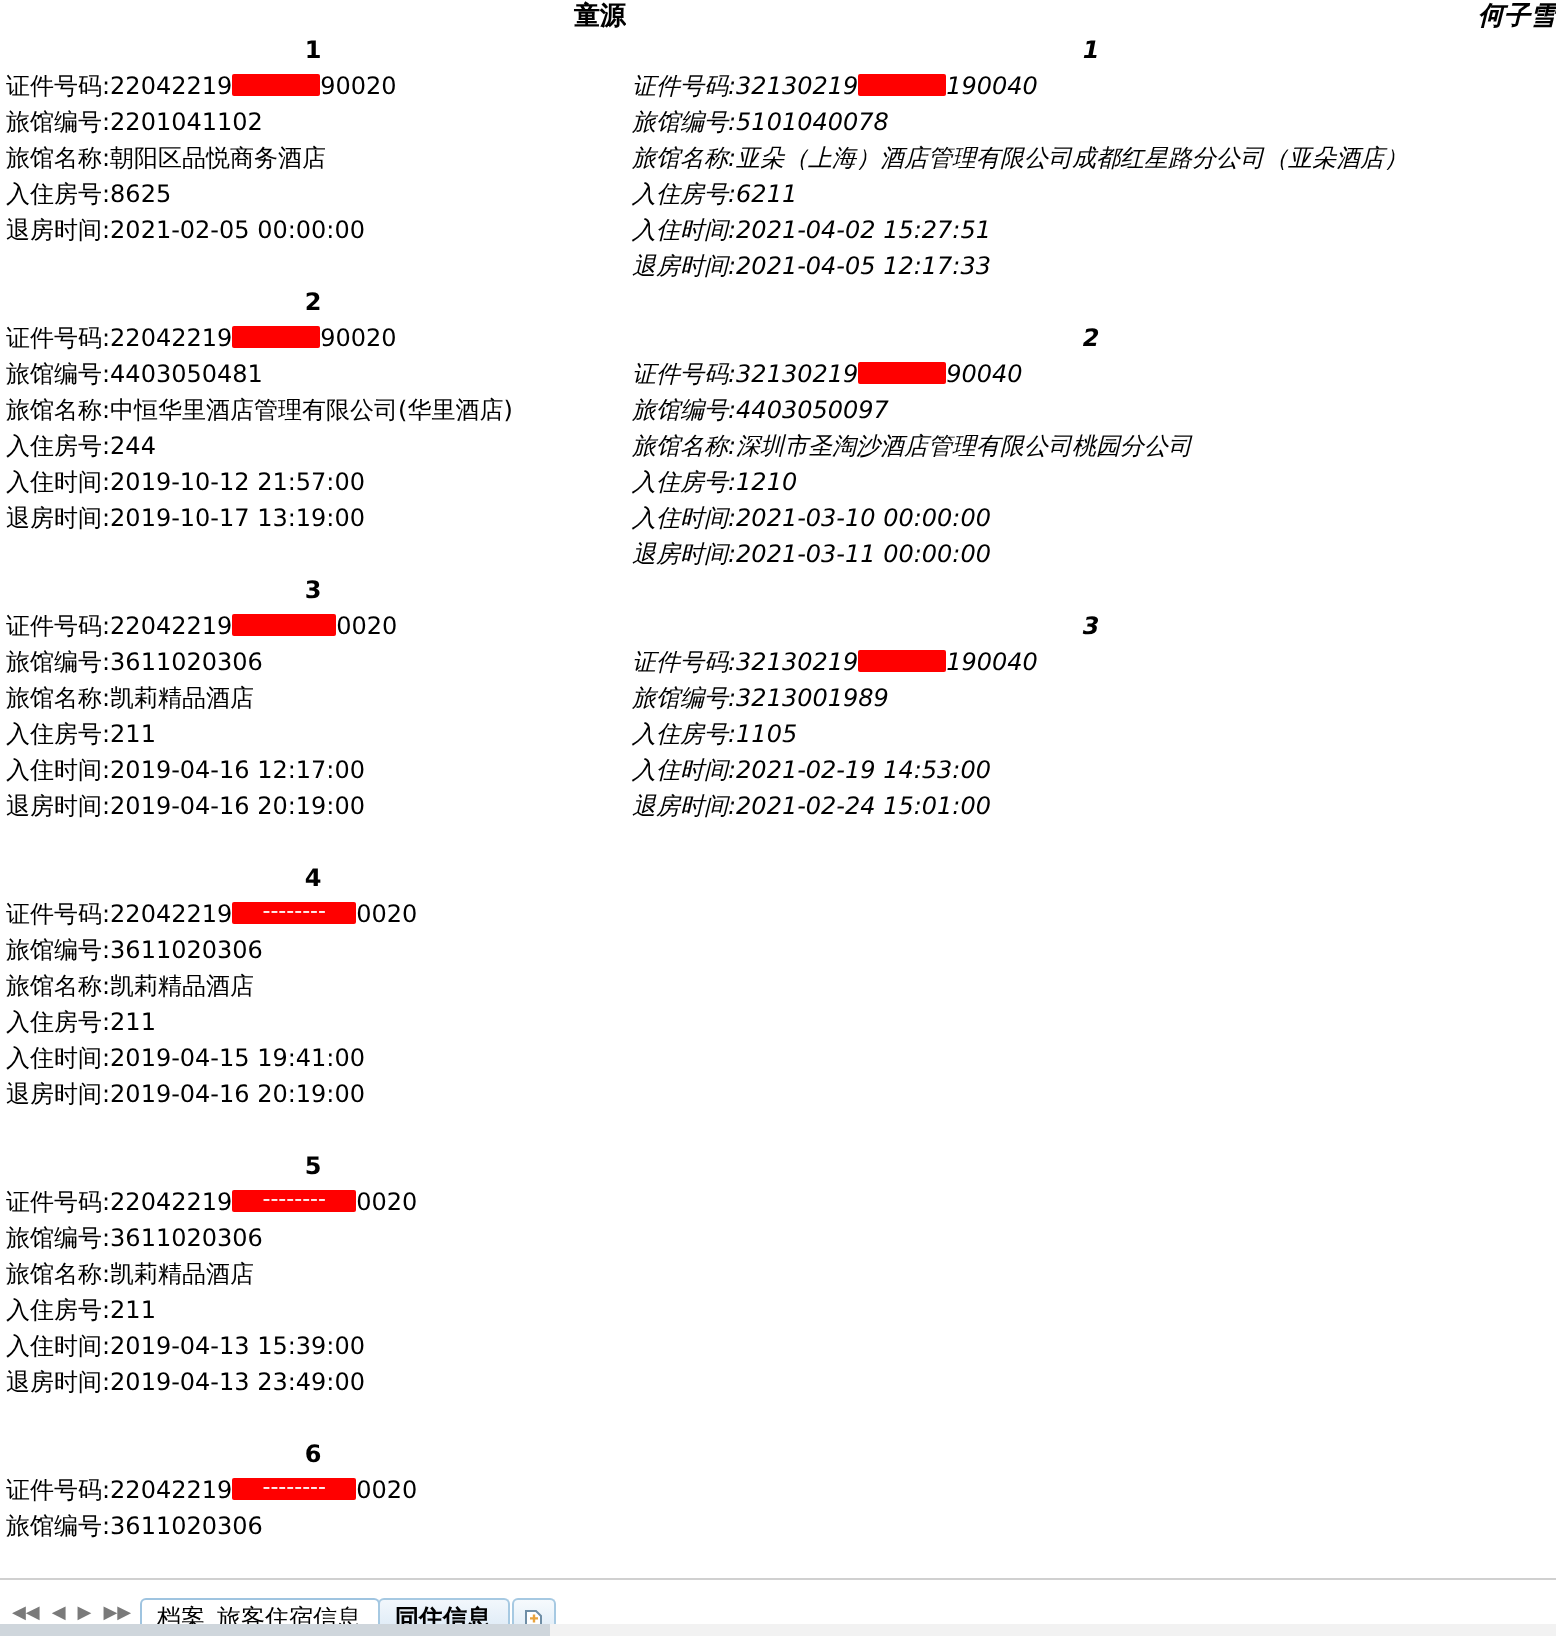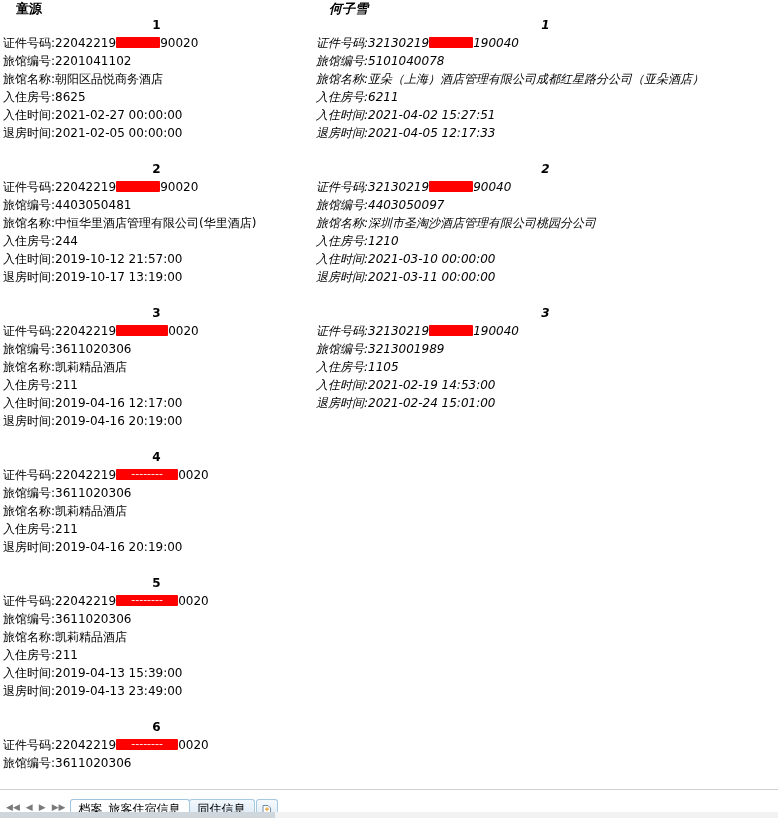--- a/index.html
+++ b/index.html
@@ -35,20 +35,21 @@
   .col-a { width: 313px; }
   .col-b { width: 465px; font-style: italic; }
   .colhead {
     height: 17px;
     line-height: 17px;
     font-size: 13px;
     font-weight: bold;
     padding-left: 16px;
     white-space: nowrap;
     overflow: hidden;
+    text-align: right;
   }
   .row {
     height: 17px;
     line-height: 17px;
     padding-left: 3px;
     white-space: nowrap;
     font-size: 12px;
     border-bottom: 1px solid #ffffff;
     overflow: visible;
   }
@@ -132,20 +133,21 @@
     line-height: 18px;
     padding: 0 8px;
     font-size: 12px;
     border: 1px solid #a6c9e2;
     border-bottom: none;
     border-radius: 3px 3px 0 0;
     margin-right: -1px;
     background: linear-gradient(#ffffff, #e8f2fb);
     white-space: nowrap;
     color: #000;
+    font-weight: bold;
   }
   .tab.active {
     background: #ffffff;
     font-weight: normal;
     border-color: #9fc4e0;
   }
   .tab.inactive {
     background: linear-gradient(#f2f7fc, #d9e8f5);
   }
   .tab-add {
@@ -193,21 +195,20 @@
   <div class="columns">
 
     <div class="col col-a">
       <div class="colhead">童源</div>
 
       <div class="row idx">1</div>
       <div class="row"><span>证件号码:</span><span>22042219</span><span class="redact w1"></span><span>90020</span></div>
       <div class="row"><span>旅馆编号:</span><span>2201041102</span></div>
       <div class="row"><span>旅馆名称:</span><span>朝阳区品悦商务酒店</span></div>
       <div class="row"><span>入住房号:</span><span>8625</span></div>
-      <div class="row"><span>入住时间:</span><span>2021-02-27 00:00:00</span></div>
       <div class="row"><span>退房时间:</span><span>2021-02-05 00:00:00</span></div>
       <div class="row blank"></div>
 
       <div class="row idx">2</div>
       <div class="row"><span>证件号码:</span><span>22042219</span><span class="redact w1"></span><span>90020</span></div>
       <div class="row"><span>旅馆编号:</span><span>4403050481</span></div>
       <div class="row"><span>旅馆名称:</span><span>中恒华里酒店管理有限公司(华里酒店)</span></div>
       <div class="row"><span>入住房号:</span><span>244</span></div>
       <div class="row"><span>入住时间:</span><span>2019-10-12 21:57:00</span></div>
       <div class="row"><span>退房时间:</span><span>2019-10-17 13:19:00</span></div>
@@ -220,20 +221,21 @@
       <div class="row"><span>入住房号:</span><span>211</span></div>
       <div class="row"><span>入住时间:</span><span>2019-04-16 12:17:00</span></div>
       <div class="row"><span>退房时间:</span><span>2019-04-16 20:19:00</span></div>
       <div class="row blank"></div>
 
       <div class="row idx">4</div>
       <div class="row"><span>证件号码:</span><span>22042219</span><span class="redact-dash w4">--------</span><span>0020</span></div>
       <div class="row"><span>旅馆编号:</span><span>3611020306</span></div>
       <div class="row"><span>旅馆名称:</span><span>凯莉精品酒店</span></div>
       <div class="row"><span>入住房号:</span><span>211</span></div>
+      <div class="row"><span>入住时间:</span><span>2019-04-15 19:41:00</span></div>
       <div class="row"><span>退房时间:</span><span>2019-04-16 20:19:00</span></div>
       <div class="row blank"></div>
 
       <div class="row idx">5</div>
       <div class="row"><span>证件号码:</span><span>22042219</span><span class="redact-dash w4">--------</span><span>0020</span></div>
       <div class="row"><span>旅馆编号:</span><span>3611020306</span></div>
       <div class="row"><span>旅馆名称:</span><span>凯莉精品酒店</span></div>
       <div class="row"><span>入住房号:</span><span>211</span></div>
       <div class="row"><span>入住时间:</span><span>2019-04-13 15:39:00</span></div>
       <div class="row"><span>退房时间:</span><span>2019-04-13 23:49:00</span></div>

